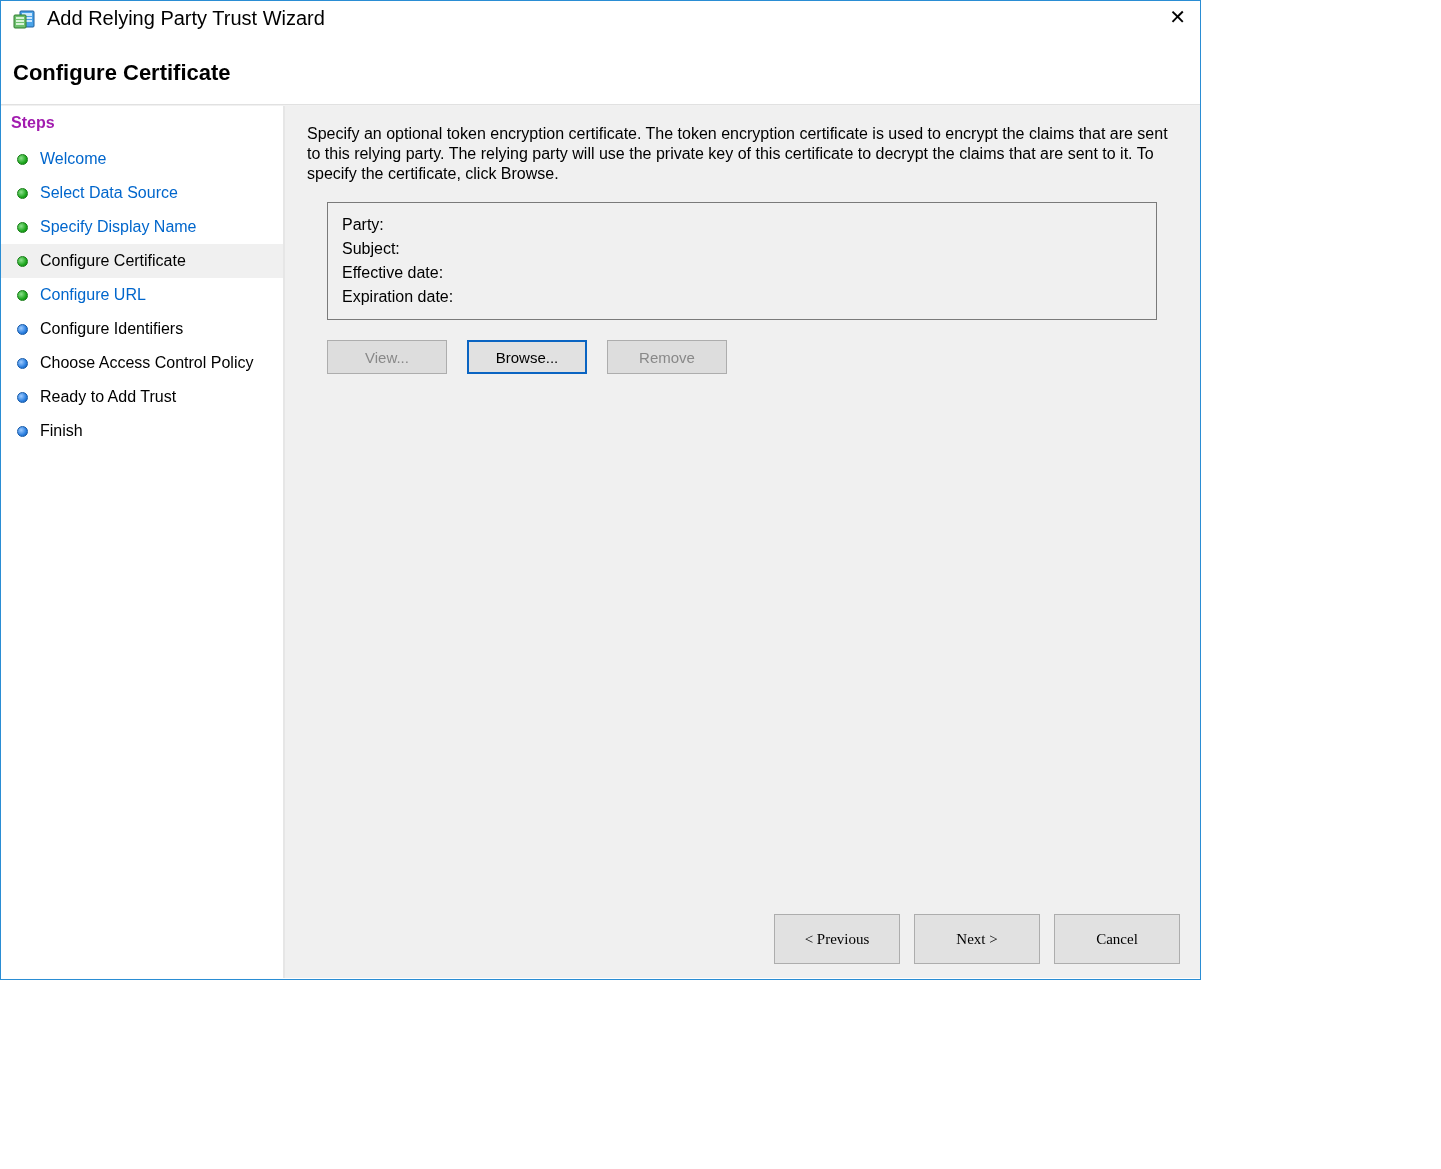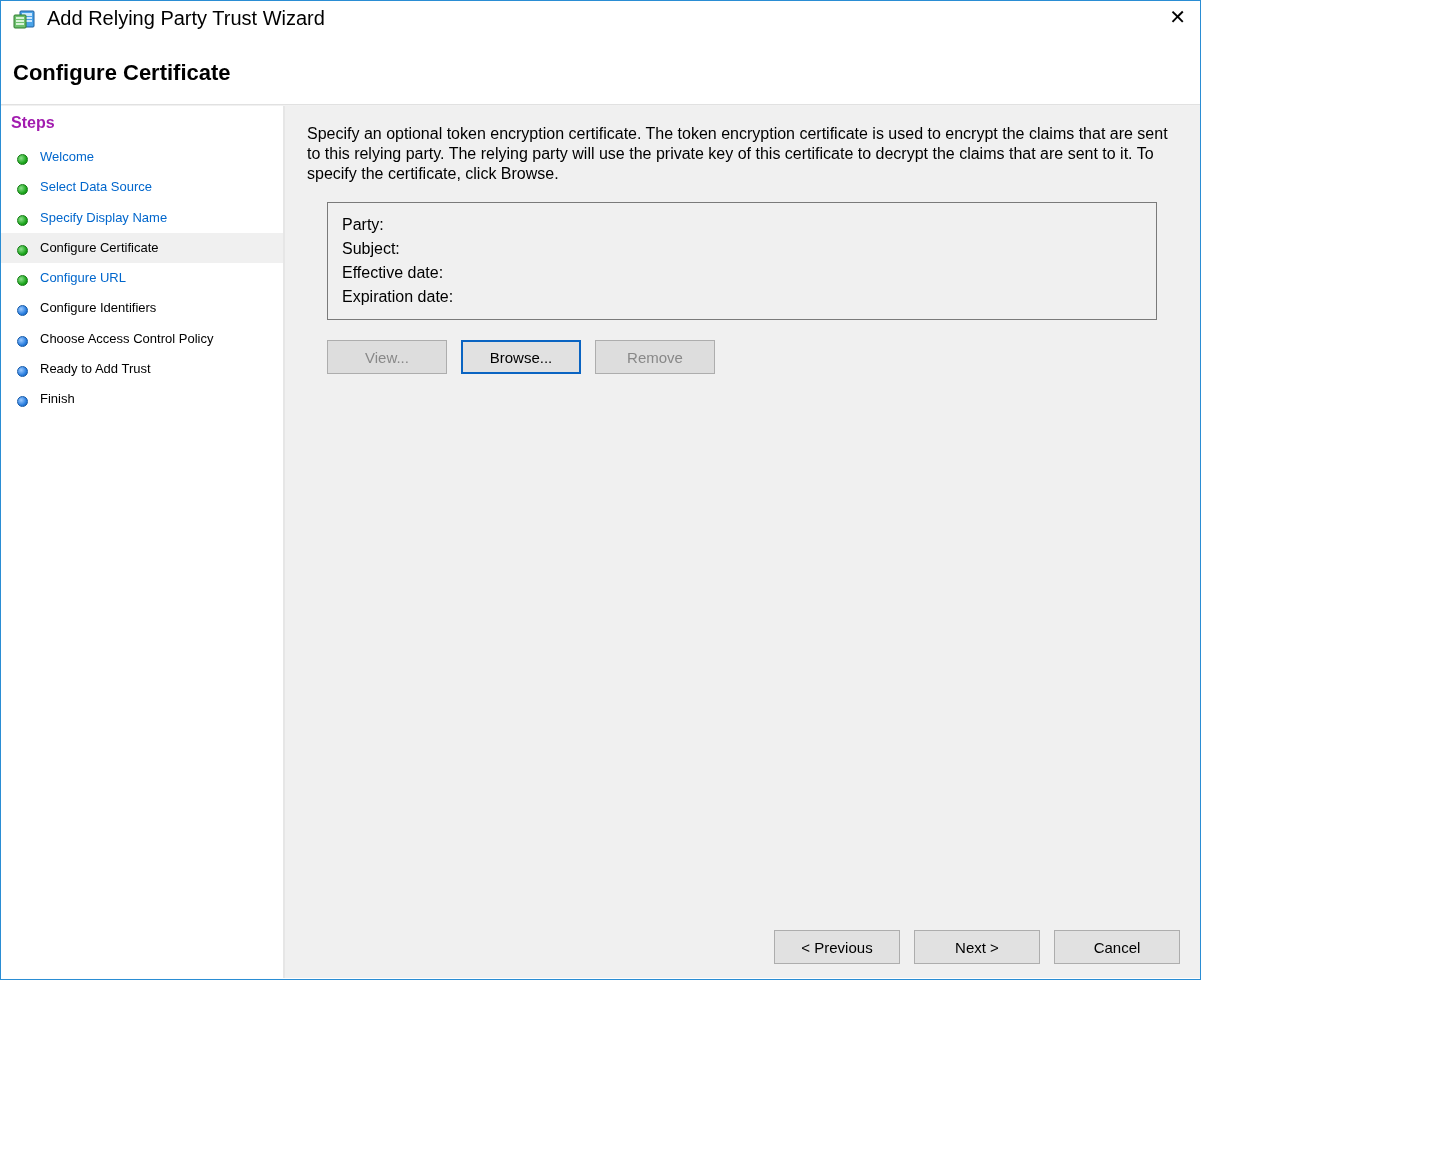--- a/index.html
+++ b/index.html
@@ -66,21 +66,21 @@
     .sidebar-header {
       font-weight: 700;
       font-size: 16px;
       padding: 8px 8px 10px 10px;
       color: #a21caf;
     }
     .step {
       display: flex;
       align-items: flex-start;
       padding: 7px 10px 7px 16px;
-      font-size: 13px;
+      font-size: 16px;
       cursor: pointer;
       line-height: 1.25;
     }
     .step.current {
       background: #f0f0f0;
     }
     .step .bullet {
       width: 11px; height: 11px; border-radius: 50%;
       margin-top: 5px;
       margin-right: 12px;
@@ -119,21 +119,21 @@
     }
     .cert-row {
       font-size: 16px;
       color: #000;
       padding: 3px 0;
     }
 
     .btn-row {
       margin: 20px 0 0 20px;
       display: flex;
-      gap: 14px;
+      gap: 20px;
     }
     .btn {
       min-width: 120px;
       height: 34px;
       border: 1px solid #adadad;
       background: #e1e1e1;
       font-size: 15px;
       font-family: inherit;
       color: #000;
       cursor: pointer;
@@ -150,25 +150,25 @@
 
     .footer-buttons {
       position: absolute;
       bottom: 14px;
       right: 20px;
       display: flex;
       gap: 14px;
     }
     .footer-btn {
       width: 126px;
-      height: 34px;
+      height: 50px;
       background: #e1e1e1;
       border: 1px solid #adadad;
       font-size: 15px;
-      font-family: Liberation Sans, sans-serif;
+      font-family: Liberation Serif, serif;
       color: #000;
       cursor: pointer;
     }
   </style>
 </head>
 <body>
 
 <div class="titlebar">
   <span class="appicon">
     <svg viewBox="0 0 24 22" width="24" height="22">

